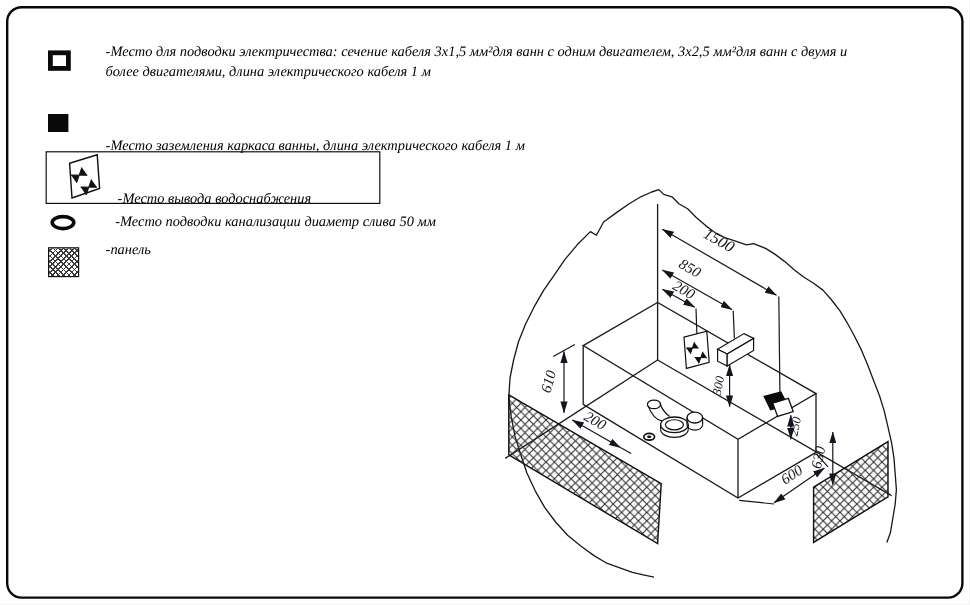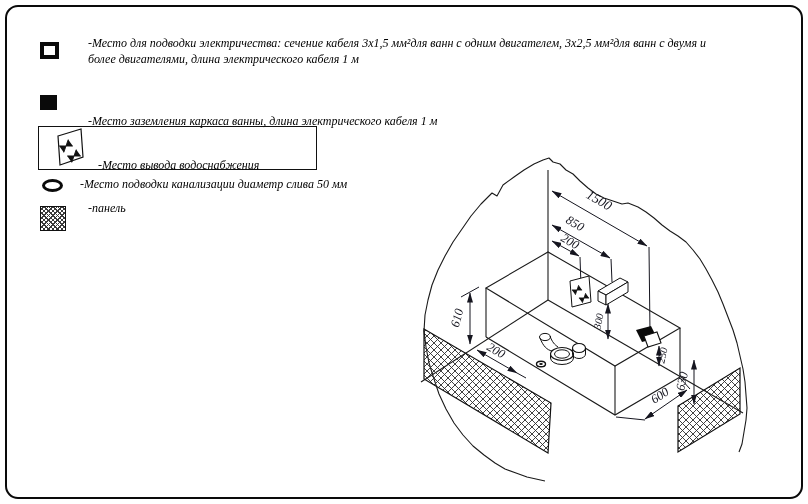--- a/index.html
+++ b/index.html
@@ -58,21 +58,21 @@
       </g>
       <g transform="translate(35,29) rotate(-35)">
         <path d="M-5.5,-4 L-5.5,4 L0,0 Z M5.5,-4 L5.5,4 L0,0 Z" fill="#111"></path>
         <path d="M-5.5,-4 L5.5,4 M-5.5,4 L5.5,-4" stroke="#111" stroke-width="0.8"></path>
       </g>
     </svg>
     <div class="legend-text" style="left:59px;top:30px;">-Место вывода водоснабжения</div>
   </div>
 
   <div class="sym" id="sym-ellipse"></div>
-  <div class="legend-text" style="left:80px;top:176px;">-Место подводки канализации диаметр слива 50 мм</div>
+  <div class="legend-text" style="left:96px;top:176px;">-Место подводки канализации диаметр слива 50 мм</div>
 
   <div class="sym" id="sym-hatch"></div>
   <div class="legend-text" style="left:88px;top:200px;">-панель</div>
 
   <svg width="808" height="504" viewBox="0 0 808 504">
     <defs>
       <marker id="arr" viewBox="0 0 10 6" refX="9.5" refY="3" markerWidth="10" markerHeight="6" markerUnits="userSpaceOnUse" orient="auto-start-reverse">
         <path d="M0,0 L10,3 L0,6 Z" fill="#15151f"></path>
       </marker>
       <pattern id="xh" width="7" height="7" patternUnits="userSpaceOnUse">

